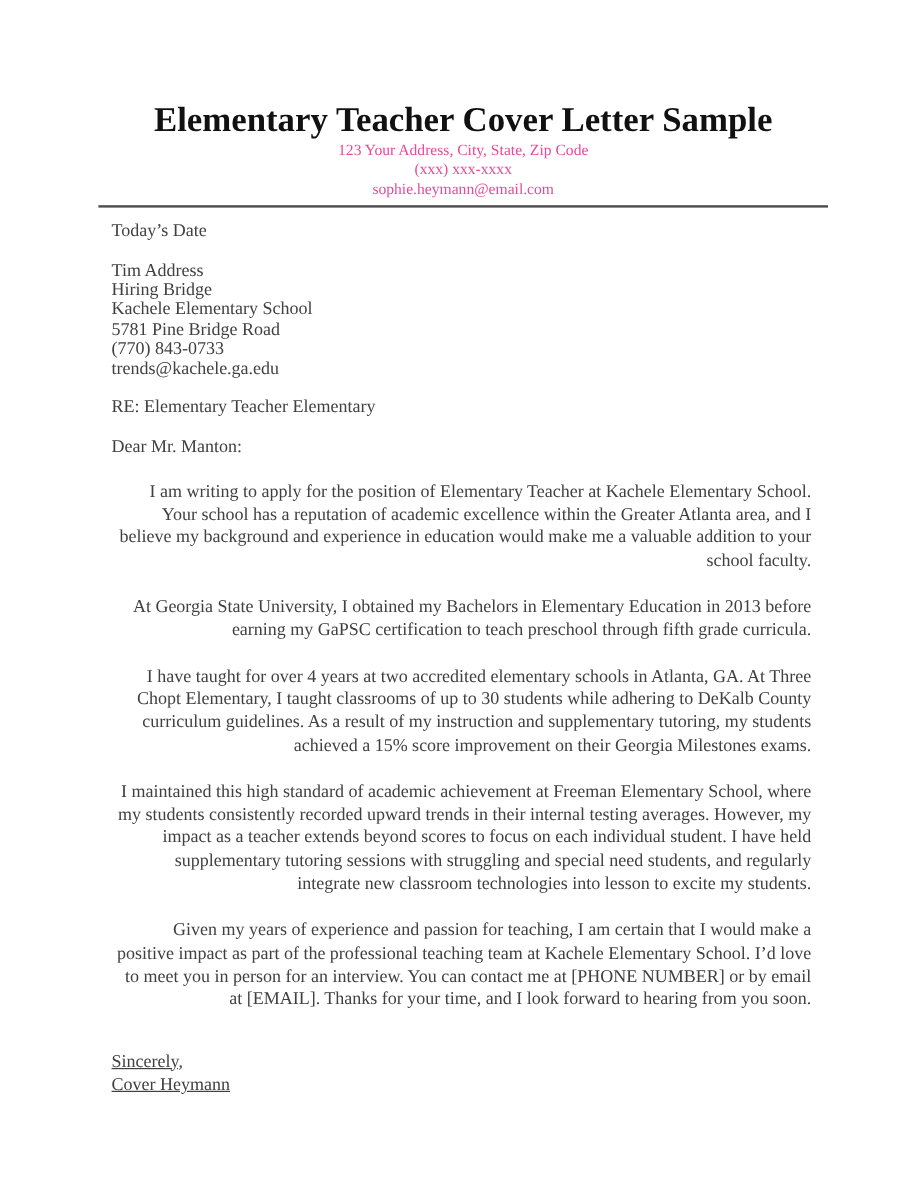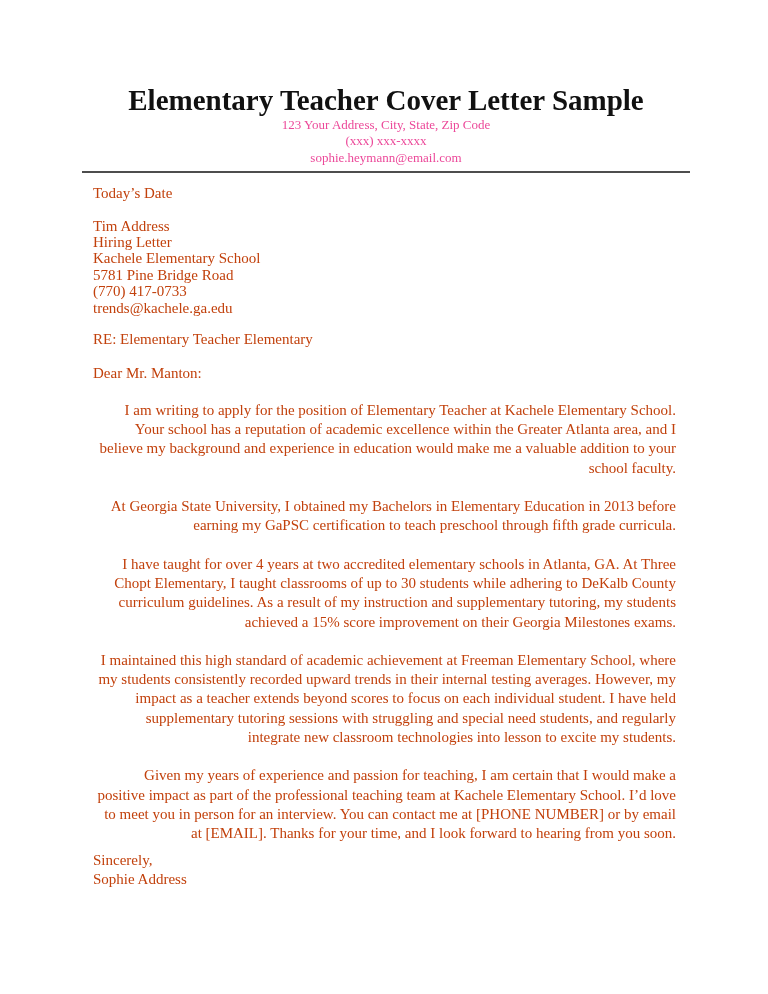--- a/index.html
+++ b/index.html
@@ -37,21 +37,21 @@
   .header-rule {
     margin: 5px 78px 0 82px;
     height: 2px;
     background: #4d4d4d;
   }
   
   .letter {
     margin-left: 93px;
     width: 583px;
     font-size: 15px;
-    color: #c2410c;
+    color: #404040;
   }
   .date-line {
     margin-top: 12px;
     line-height: 16.4px;
   }
   .recipient-block {
     margin-top: 16px;
     line-height: 16.4px;
   }
   .subject-line {
@@ -61,22 +61,23 @@
   .salutation {
     margin-top: 18px;
     line-height: 16.4px;
   }
   .para {
     margin: 19px 0 0 0;
     line-height: 19.3px;
     text-align: right;
   }
   .closing-block {
-    margin-top: 7px;
+    margin-top: 32px;
     line-height: 19.5px;
+    text-decoration: underline;
   }
 </style>
 </head>
 <body>
 
 <div class="page">
 
   <div class="header">
     <div class="doc-title">Elementary Teacher Cover Letter Sample</div>
     <div class="contact-line">123 Your Address, City, State, Zip Code</div>
@@ -85,37 +86,37 @@
   </div>
 
   <div class="header-rule"></div>
 
   <div class="letter">
 
     <div class="date-line">Today’s Date</div>
 
     <div class="recipient-block">
       <div>Tim Address</div>
-      <div>Hiring Letter</div>
+      <div>Hiring Bridge</div>
       <div>Kachele Elementary School</div>
       <div>5781 Pine Bridge Road</div>
-      <div>(770) 417-0733</div>
+      <div>(770) 843-0733</div>
       <div>trends@kachele.ga.edu</div>
     </div>
 
     <div class="subject-line">RE: Elementary Teacher Elementary</div>
 
     <div class="salutation">Dear Mr. Manton:</div>
 
     <p class="para">I am writing to apply for the position of Elementary Teacher at Kachele Elementary School. Your school has a reputation of academic excellence within the Greater Atlanta area, and I believe my background and experience in education would make me a valuable addition to your school faculty.</p>
     <p class="para">At Georgia State University, I obtained my Bachelors in Elementary Education in 2013 before earning my GaPSC certification to teach preschool through fifth grade curricula.</p>
     <p class="para">I have taught for over 4 years at two accredited elementary schools in Atlanta, GA. At Three Chopt Elementary, I taught classrooms of up to 30 students while adhering to DeKalb County curriculum guidelines. As a result of my instruction and supplementary tutoring, my students achieved a 15% score improvement on their Georgia Milestones exams.</p>
     <p class="para">I maintained this high standard of academic achievement at Freeman Elementary School, where my students consistently recorded upward trends in their internal testing averages. However, my impact as a teacher extends beyond scores to focus on each individual student. I have held supplementary tutoring sessions with struggling and special need students, and regularly integrate new classroom technologies into lesson to excite my students.</p>
     <p class="para">Given my years of experience and passion for teaching, I am certain that I would make a positive impact as part of the professional teaching team at Kachele Elementary School. I’d love to meet you in person for an interview. You can contact me at [PHONE NUMBER] or by email at [EMAIL]. Thanks for your time, and I look forward to hearing from you soon.</p>
 
     <div class="closing-block">
       <div>Sincerely,</div>
-      <div>Sophie Address</div>
+      <div>Cover Heymann</div>
     </div>
 
   </div>
 
 </div>
 
 </body></html>

